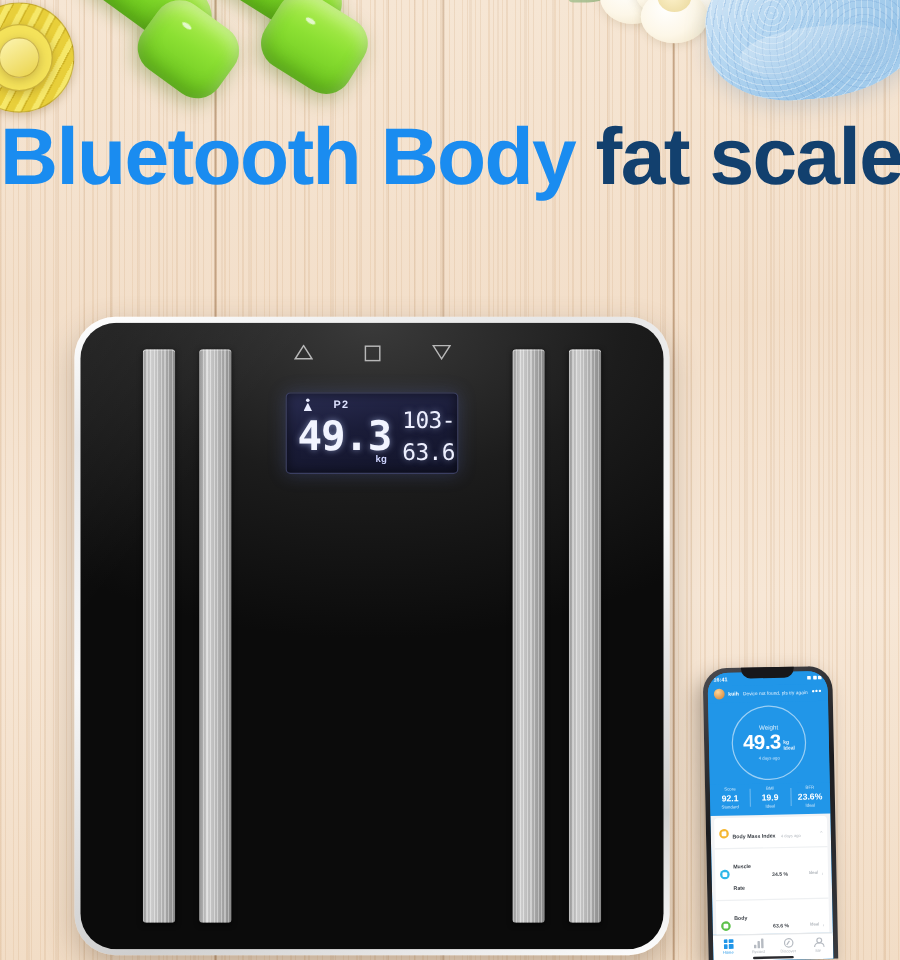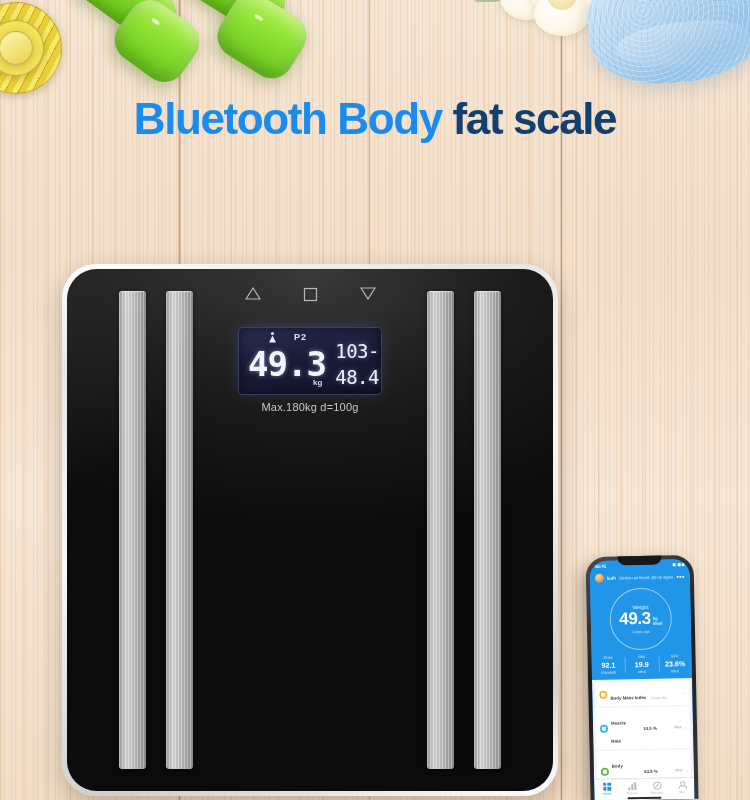--- a/index.html
+++ b/index.html
@@ -104,21 +104,21 @@
   }
   .towel .fold {
     position:absolute; left:14%; top:52%; width:72%; height:36%;
     border-radius:50% 40% 46% 52%;
     background:linear-gradient(160deg, rgba(255,255,255,.34), rgba(140,185,225,.25));
   }
 
   
   .headline {
     position:absolute; left:0; right:0; top:96px;
-    text-align:center; font-size:44px; font-weight:700;
+    text-align:center; font-size:67px; font-weight:700;
     letter-spacing:-1.4px; line-height:1.05; white-space:nowrap;
   }
   .headline .hl-blue { color:#1a8cf0; }
   .headline .hl-dark { color:#12406e; }
 
   .subline {
     position:absolute; left:0; right:0; top:174px;
     text-align:center; font-size:17px; color:#5f5f5f; letter-spacing:.1px;
   }
 
@@ -170,21 +170,21 @@
 
   .lcd {
     position:absolute; left:50%; top:58px; transform:translateX(-50%);
     width:144px; height:68px; border-radius:4px;
     background:linear-gradient(170deg,#2a2d52 0%, #1a1c38 45%, #121429 100%);
     box-shadow:0 0 14px rgba(90,110,200,.26), inset 0 0 10px rgba(0,0,0,.55);
     border:1px solid #3b3f62; z-index:4; overflow:hidden;
   }
   .lcd .topbar {
     position:absolute; top:3px; left:0; right:0; height:12px;
-    display:flex; align-items:center; gap:18px; padding-left:30px;
+    display:flex; align-items:center; gap:18px; padding-left:14px;
   }
   .lcd .person { width:7px; height:11px; position:relative; }
   .lcd .person::before { content:""; position:absolute; left:2px; top:0;
     width:3px; height:3px; border-radius:50%; background:#e9ecff; }
   .lcd .person::after { content:""; position:absolute; left:0; top:4px;
     width:7px; height:7px; background:#e9ecff;
     clip-path:polygon(50% 0,100% 100%,0 100%); }
   .lcd .pslot { color:#dfe3ff; font-size:9px; font-weight:700; letter-spacing:1px; }
 
   .lcd .main {
@@ -386,24 +386,23 @@
       </div>
 
       <div class="lcd">
         <div class="topbar">
           <span class="person"></span>
           <span class="pslot">P2</span>
         </div>
         <div class="main">49.3</div>
         <div class="unit">kg</div>
         <div class="r1">103-</div>
-        <div class="r2">48.4</div>
-      </div>
-
-      <div class="maxtext">Max.180kg d=100g</div>
+        <div class="r2">63.6</div>
+      </div>
+
     </div>
   </div>
 
   <div class="phone">
     <div class="notch"></div>
     <div class="screen">
 
       <div class="statusbar">
         <span>16:41</span>
         <span class="sb-icons">

